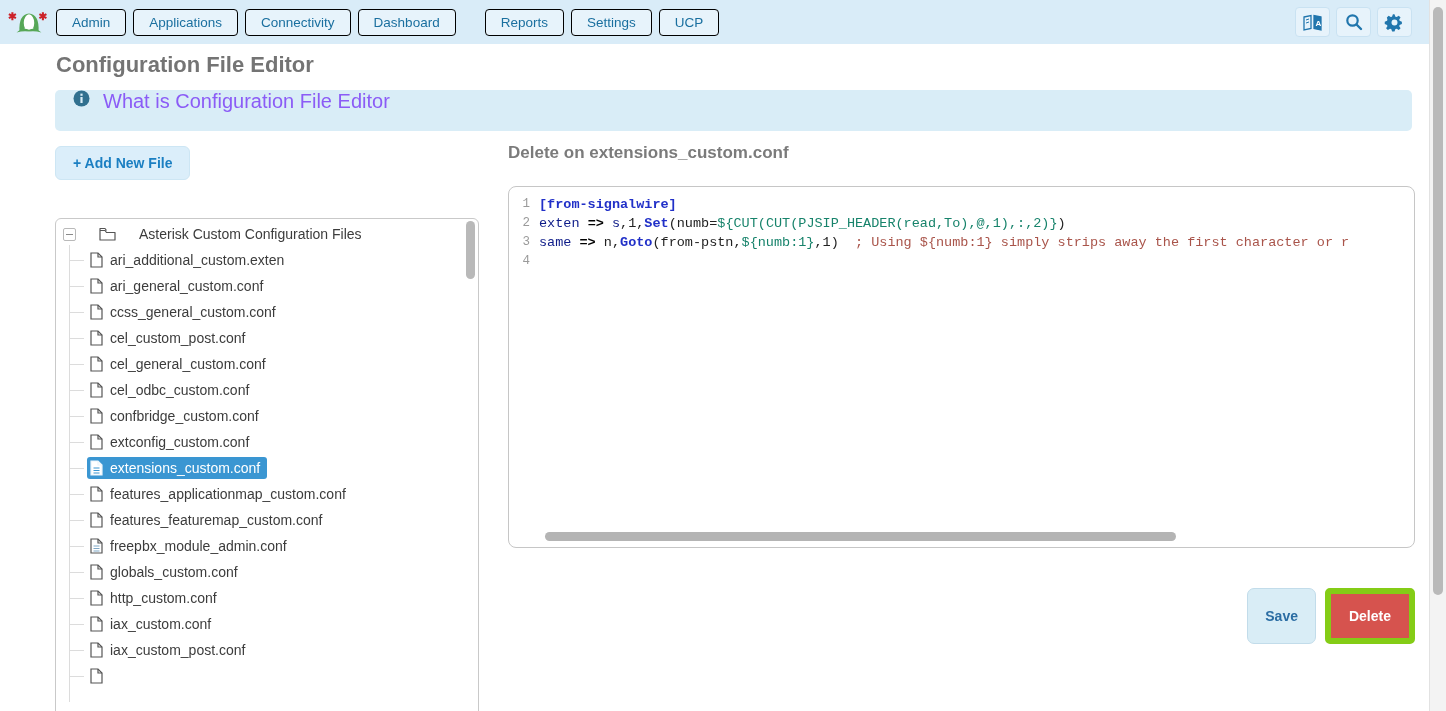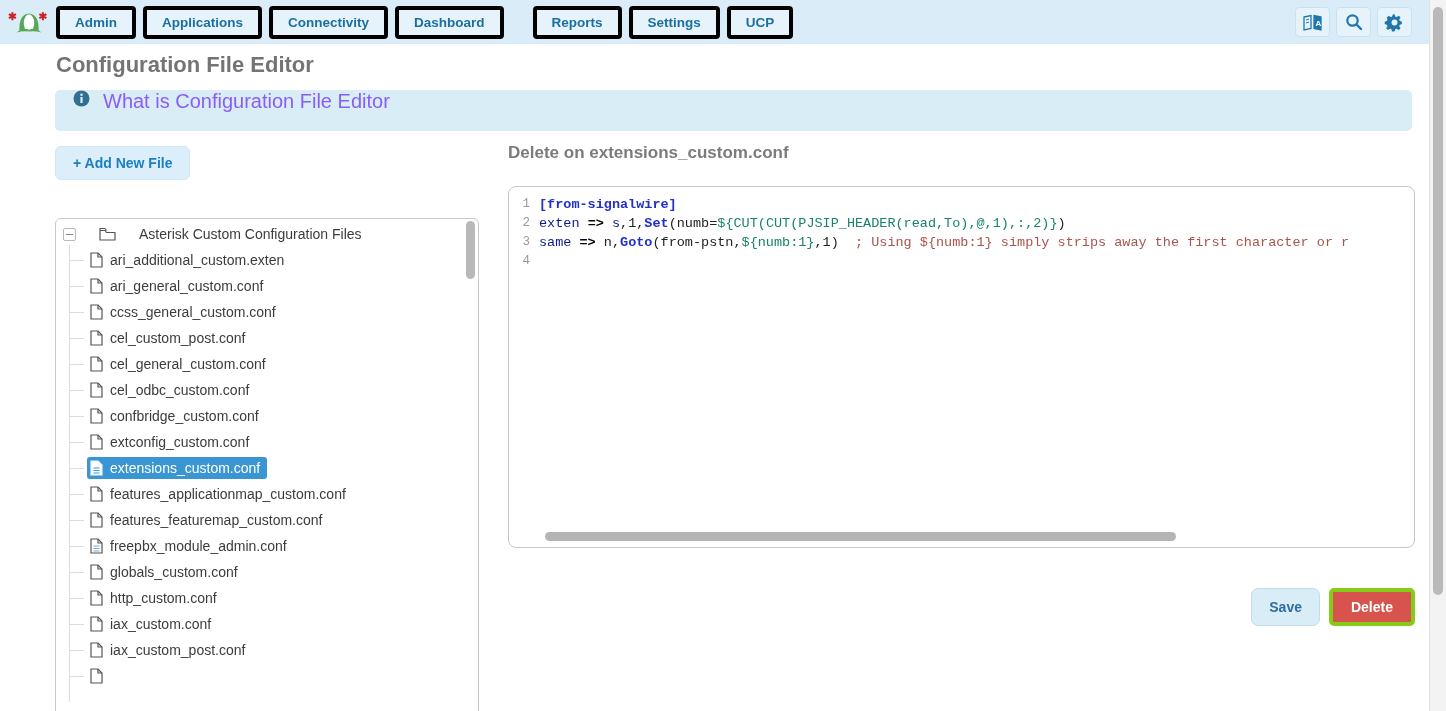--- a/index.html
+++ b/index.html
@@ -10,22 +10,22 @@
   }
 
   
   .navbar {
     position:absolute; top:0; left:0; width:1446px; height:44px;
     background:#d9ecf8; display:flex; align-items:center; padding:0 8px;
   }
   .logo { width:42px; height:32px; margin-right:6px; flex-shrink:0; }
   .nav-menu { display:flex; gap:7px; align-items:center; }
   .nav-btn {
-    background:#e7f3fb; border:4px solid #000000; border-radius:4px;
-    padding:5px 15px; font-weight:bold; font-size:13.5px; color:#1a6f9f;
+    background:#e7f3fb; border:1px solid #000000; border-radius:4px;
+    padding:5px 15px; font-weight:normal; font-size:13.5px; color:#1a6f9f;
     cursor:pointer; white-space:nowrap;
   }
   .nav-btn.gap-before { margin-left:22px; }
   .nav-icons { position:absolute; right:34px; top:7px; display:flex; gap:6px; }
   .icon-btn {
     width:35px; height:30px; background:#e7f3fb; border:1px solid #c9e2f2;
     border-radius:4px; display:flex; align-items:center; justify-content:center;
     cursor:pointer;
   }
 
@@ -133,22 +133,22 @@
   .actions {
     position:absolute; left:508px; top:588px; width:907px;
     display:flex; justify-content:flex-end; gap:9px;
   }
   .save-btn {
     background:#d9edf6; border:1px solid #c2dcea; color:#2b6da3;
     font-weight:bold; font-size:14px; padding:7px 17px; border-radius:7px;
     cursor:pointer;
   }
   .delete-btn {
-    background:#d6534e; border:4px solid #84cc16; color:#ffffff;
-    font-weight:bold; font-size:14px; padding:7px 18px; border-radius:5px;
+    background:#d6534e; border:6px solid #84cc16; color:#ffffff;
+    font-weight:bold; font-size:14px; padding:14px 18px; border-radius:5px;
     cursor:pointer;
   }
 </style>
 </head>
 <body>
 
 <div class="navbar">
   <span class="logo">
     <svg viewBox="0 0 44 32" width="42" height="32">
       <text x="0" y="14" font-size="11" fill="#cc2229" font-weight="bold">✱</text>

